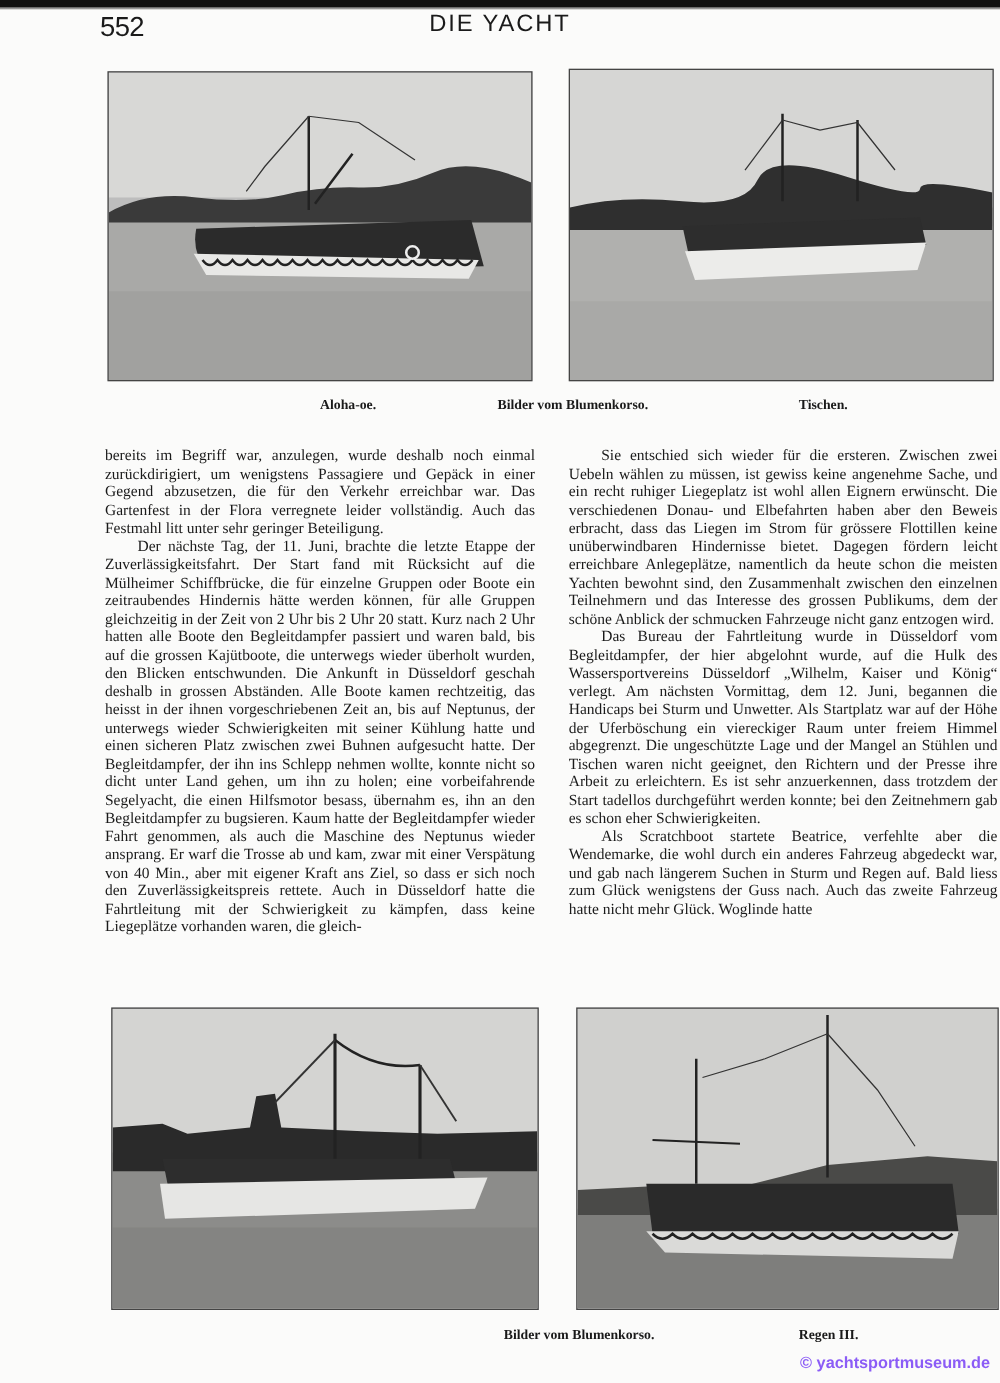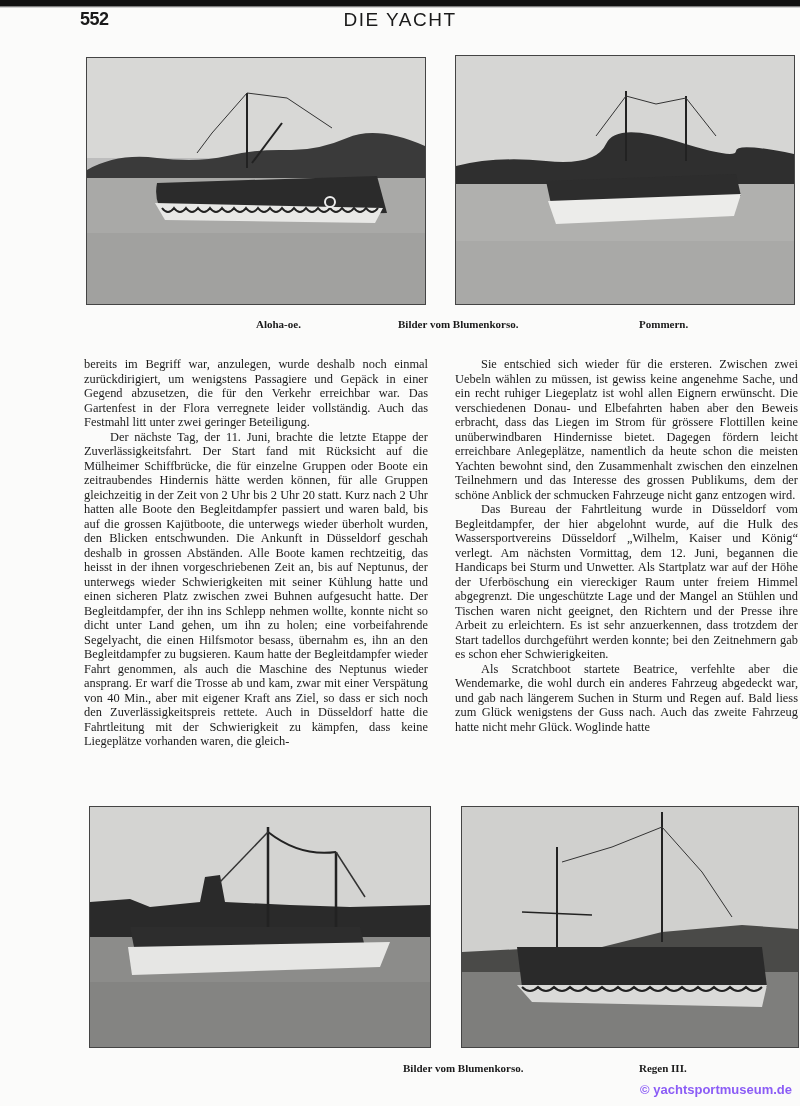--- a/index.html
+++ b/index.html
@@ -3,21 +3,21 @@
 <meta charset="utf-8">
 <style>
   html, body { margin: 0; padding: 0; }
   body {
     width: 800px; height: 1106px; position: relative; overflow: hidden;
     background: #fbfbfa; color: #1a1a1a;
     font-family: "Liberation Serif", "DejaVu Serif", serif;
   }
   .top-rule { position: absolute; left: 0; top: 0; width: 800px; height: 6px; background: #111; }
   .top-rule-fade { position: absolute; left: 0; top: 6px; width: 800px; height: 2px; background: linear-gradient(#555, transparent); }
-  .page-number { position: absolute; left: 80px; top: 9px; font-family: "Liberation Sans", sans-serif; font-weight: bold; font-size: 18px; letter-spacing: -0.5px; }
+  .page-number { position: absolute; left: 80px; top: 9px; font-family: "Liberation Sans", sans-serif; font-weight: normal; font-size: 22px; letter-spacing: -0.5px; }
   .journal-title { position: absolute; left: 0; width: 800px; top: 9px; text-align: center; font-family: "Liberation Sans", sans-serif; font-size: 19px; letter-spacing: 1.5px; }
 
   .photo { position: absolute; background: #bdbdbd; overflow: hidden; border: 1px solid #444; }
   .photo svg { display: block; width: 100%; height: 100%; }
 
   .caption { position: absolute; font-size: 11px; font-weight: bold; font-family: "Liberation Serif", serif; white-space: nowrap; margin-left: 20px; }
 
   .column { position: absolute; font-size: 12.4px; line-height: 14.5px; text-align: justify; hyphens: manual; }
   .column p { margin: 0; }
   .column p.indent { text-indent: 26px; font-family: Liberation Serif, serif; }
@@ -59,24 +59,24 @@
     <polyline points="170,40 200,48 230,42 260,80" fill="none" stroke="#333" stroke-width="1"></polyline>
     <polyline points="170,40 155,60 140,80" fill="none" stroke="#333" stroke-width="1"></polyline>
     <path d="M90,125 L280,118 L285,140 L95,148 Z" fill="#2d2d2d"></path>
     <path d="M92,145 L285,138 L278,160 L100,168 Z" fill="#ececea"></path>
     <rect x="0" y="185" width="338" height="63" fill="#a2a2a0" opacity="0.5"></rect>
   </svg>
 </div>
 
 <div class="caption" style="left:236px; top:318px;">Aloha-oe.</div>
 <div class="caption" style="left:378px; top:318px;">Bilder vom Blumenkorso.</div>
-<div class="caption" style="left:619px; top:318px;">Pommern.</div>
+<div class="caption" style="left:619px; top:318px;">Tischen.</div>
 
 <div class="column" style="left:84px; top:357px; width:344px;">
-  <p>bereits im Begriff war, anzulegen, wurde deshalb noch einmal zurückdirigiert, um wenigstens Passagiere und Gepäck in einer Gegend abzusetzen, die für den Verkehr erreichbar war. Das Gartenfest in der Flora verregnete leider vollständig. Auch das Festmahl litt unter zwei geringer Beteiligung.</p>
+  <p>bereits im Begriff war, anzulegen, wurde deshalb noch einmal zurückdirigiert, um wenigstens Passagiere und Gepäck in einer Gegend abzusetzen, die für den Verkehr erreichbar war. Das Gartenfest in der Flora verregnete leider vollständig. Auch das Festmahl litt unter sehr geringer Beteiligung.</p>
   <p class="indent">Der nächste Tag, der 11. Juni, brachte die letzte Etappe der Zuverlässigkeitsfahrt. Der Start fand mit Rücksicht auf die Mülheimer Schiffbrücke, die für einzelne Gruppen oder Boote ein zeitraubendes Hindernis hätte werden können, für alle Gruppen gleichzeitig in der Zeit von 2 Uhr bis 2 Uhr 20 statt. Kurz nach 2 Uhr hatten alle Boote den Begleitdampfer passiert und waren bald, bis auf die grossen Kajütboote, die unterwegs wieder überholt wurden, den Blicken entschwunden. Die Ankunft in Düsseldorf geschah deshalb in grossen Abständen. Alle Boote kamen rechtzeitig, das heisst in der ihnen vorgeschriebenen Zeit an, bis auf Neptunus, der unterwegs wieder Schwierigkeiten mit seiner Kühlung hatte und einen sicheren Platz zwischen zwei Buhnen aufgesucht hatte. Der Begleitdampfer, der ihn ins Schlepp nehmen wollte, konnte nicht so dicht unter Land gehen, um ihn zu holen; eine vorbeifahrende Segelyacht, die einen Hilfsmotor besass, übernahm es, ihn an den Begleitdampfer zu bugsieren. Kaum hatte der Begleitdampfer wieder Fahrt genommen, als auch die Maschine des Neptunus wieder ansprang. Er warf die Trosse ab und kam, zwar mit einer Verspätung von 40 Min., aber mit eigener Kraft ans Ziel, so dass er sich noch den Zuverlässigkeitspreis rettete. Auch in Düsseldorf hatte die Fahrtleitung mit der Schwierigkeit zu kämpfen, dass keine Liegeplätze vorhanden waren, die gleich-</p>
 </div>
 
 <div class="column" style="left:455px; top:357px; width:343px;">
   <p class="indent">Sie entschied sich wieder für die ersteren. Zwischen zwei Uebeln wählen zu müssen, ist gewiss keine angenehme Sache, und ein recht ruhiger Liegeplatz ist wohl allen Eignern erwünscht. Die verschiedenen Donau- und Elbefahrten haben aber den Beweis erbracht, dass das Liegen im Strom für grössere Flottillen keine unüberwindbaren Hindernisse bietet. Dagegen fördern leicht erreichbare Anlegeplätze, namentlich da heute schon die meisten Yachten bewohnt sind, den Zusammenhalt zwischen den einzelnen Teilnehmern und das Interesse des grossen Publikums, dem der schöne Anblick der schmucken Fahrzeuge nicht ganz entzogen wird.</p>
   <p class="indent">Das Bureau der Fahrtleitung wurde in Düsseldorf vom Begleitdampfer, der hier abgelohnt wurde, auf die Hulk des Wassersportvereins Düsseldorf „Wilhelm, Kaiser und König“ verlegt. Am nächsten Vormittag, dem 12. Juni, begannen die Handicaps bei Sturm und Unwetter. Als Startplatz war auf der Höhe der Uferböschung ein viereckiger Raum unter freiem Himmel abgegrenzt. Die ungeschützte Lage und der Mangel an Stühlen und Tischen waren nicht geeignet, den Richtern und der Presse ihre Arbeit zu erleichtern. Es ist sehr anzuerkennen, dass trotzdem der Start tadellos durchgeführt werden konnte; bei den Zeitnehmern gab es schon eher Schwierigkeiten.</p>
   <p class="indent">Als Scratchboot startete Beatrice, verfehlte aber die Wendemarke, die wohl durch ein anderes Fahrzeug abgedeckt war, und gab nach längerem Suchen in Sturm und Regen auf. Bald liess zum Glück wenigstens der Guss nach. Auch das zweite Fahrzeug hatte nicht mehr Glück. Woglinde hatte</p>
 </div>
 
 <div class="photo" style="left:89px; top:806px; width:340px; height:240px;">

